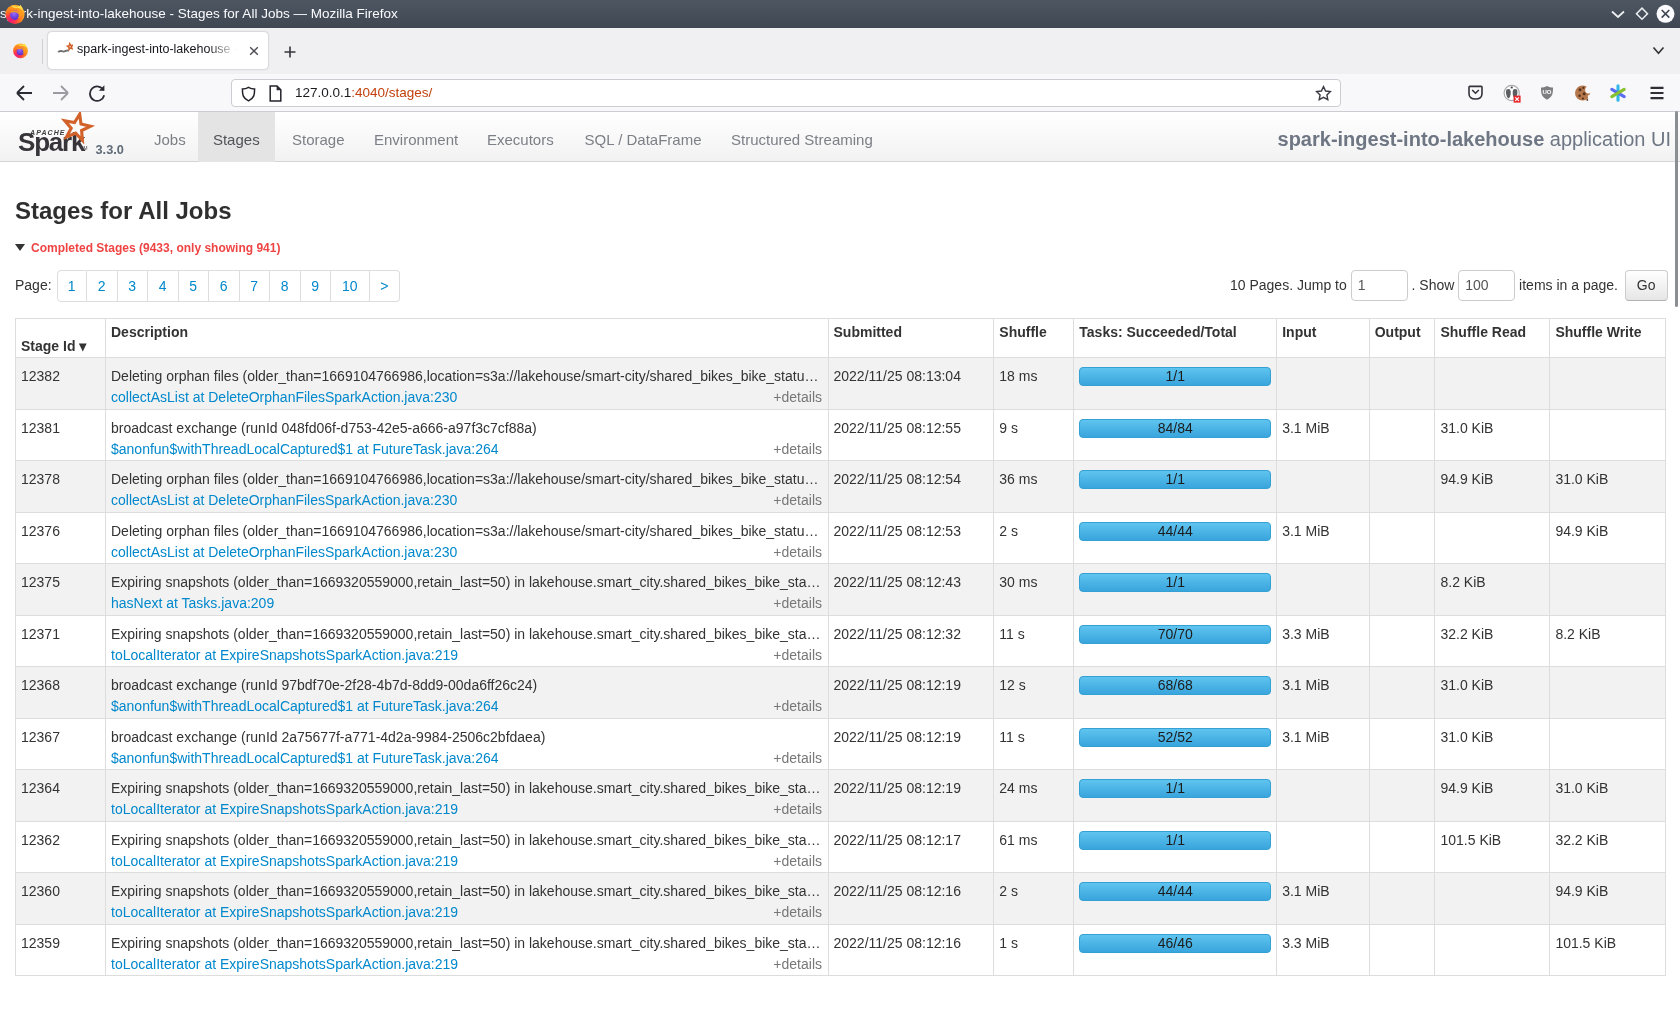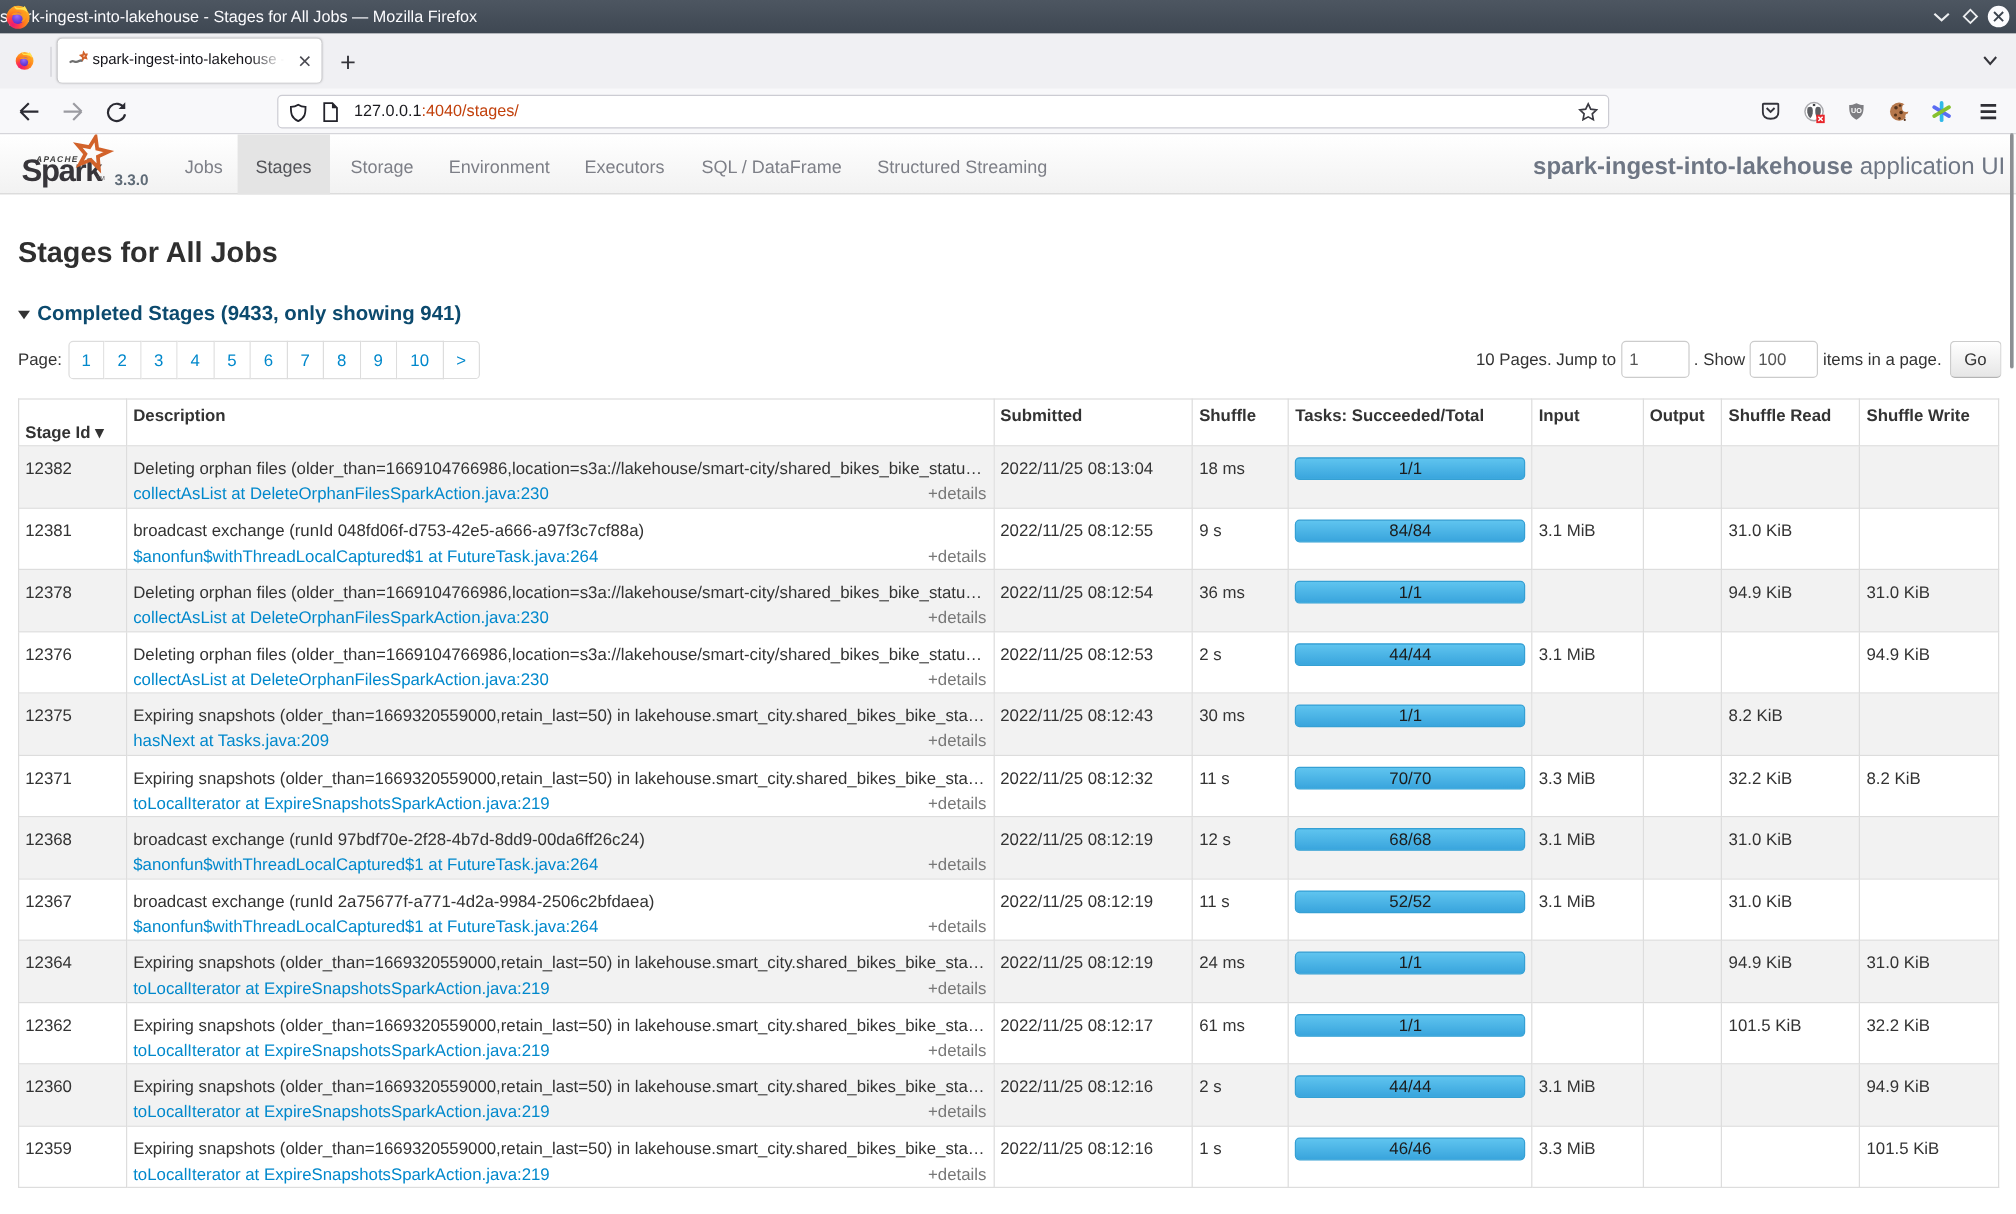--- a/index.html
+++ b/index.html
@@ -30,21 +30,21 @@
 #snavul{position:absolute;left:0;top:0;height:50px;list-style:none}
 #snavul li{position:absolute;top:0;height:50px;line-height:55.5px;font-size:15px;color:#7d7f87;white-space:nowrap}
 #snavul li.active{background:#e4e4e4;color:#525358;text-align:center}
 #sapp{position:absolute;right:9px;top:0;height:50px;line-height:55.5px;font-size:20px;color:#6e7684}
 #sapp b{font-weight:bold}
 
 #content{padding:0 15px;color:#333;font-size:14px}
 h3{font-size:24px;line-height:27px;margin:35.2px 0 12.2px;color:#2f2f2f;font-weight:bold}
 ul.summary{list-style:none;font-size:14px;line-height:21px}
 ul.summary a{color:#0088cc;font-weight:bold}
-#collapse-h{margin-top:28px;margin-bottom:0;font-size:17px;line-height:20px;font-weight:bold;color:#0c4a6e}
+#collapse-h{margin-top:14px;margin-bottom:0;font-size:12px;line-height:20px;font-weight:bold;color:#ef4444}
 #collapse-h .arr{display:inline-block;width:0;height:0;border-left:5px solid transparent;border-right:5px solid transparent;border-top:7.5px solid #333;margin-right:6px;vertical-align:1.5px}
 
 #pgrow{position:relative;height:59.5px;font-size:14px}
 #pgrow .plabel{position:absolute;left:0;top:12px;line-height:30.5px}
 ul.pagination{position:absolute;left:41.5px;top:12px;display:flex;list-style:none}
 ul.pagination a{display:block;padding:4.75px 0;width:30.5px;text-align:center;line-height:20px;border:1px solid #ddd;border-left:none;color:#0088cc;background:#fff}
 ul.pagination li:first-child a{border-left:1px solid #ddd;border-radius:4px 0 0 4px}
 ul.pagination li.wide a{width:38.5px}
 ul.pagination li:last-child a{border-radius:0 4px 4px 0}
 #jumpbox{position:absolute;left:1215px;top:12px;height:30.5px;line-height:30.5px;white-space:nowrap}

